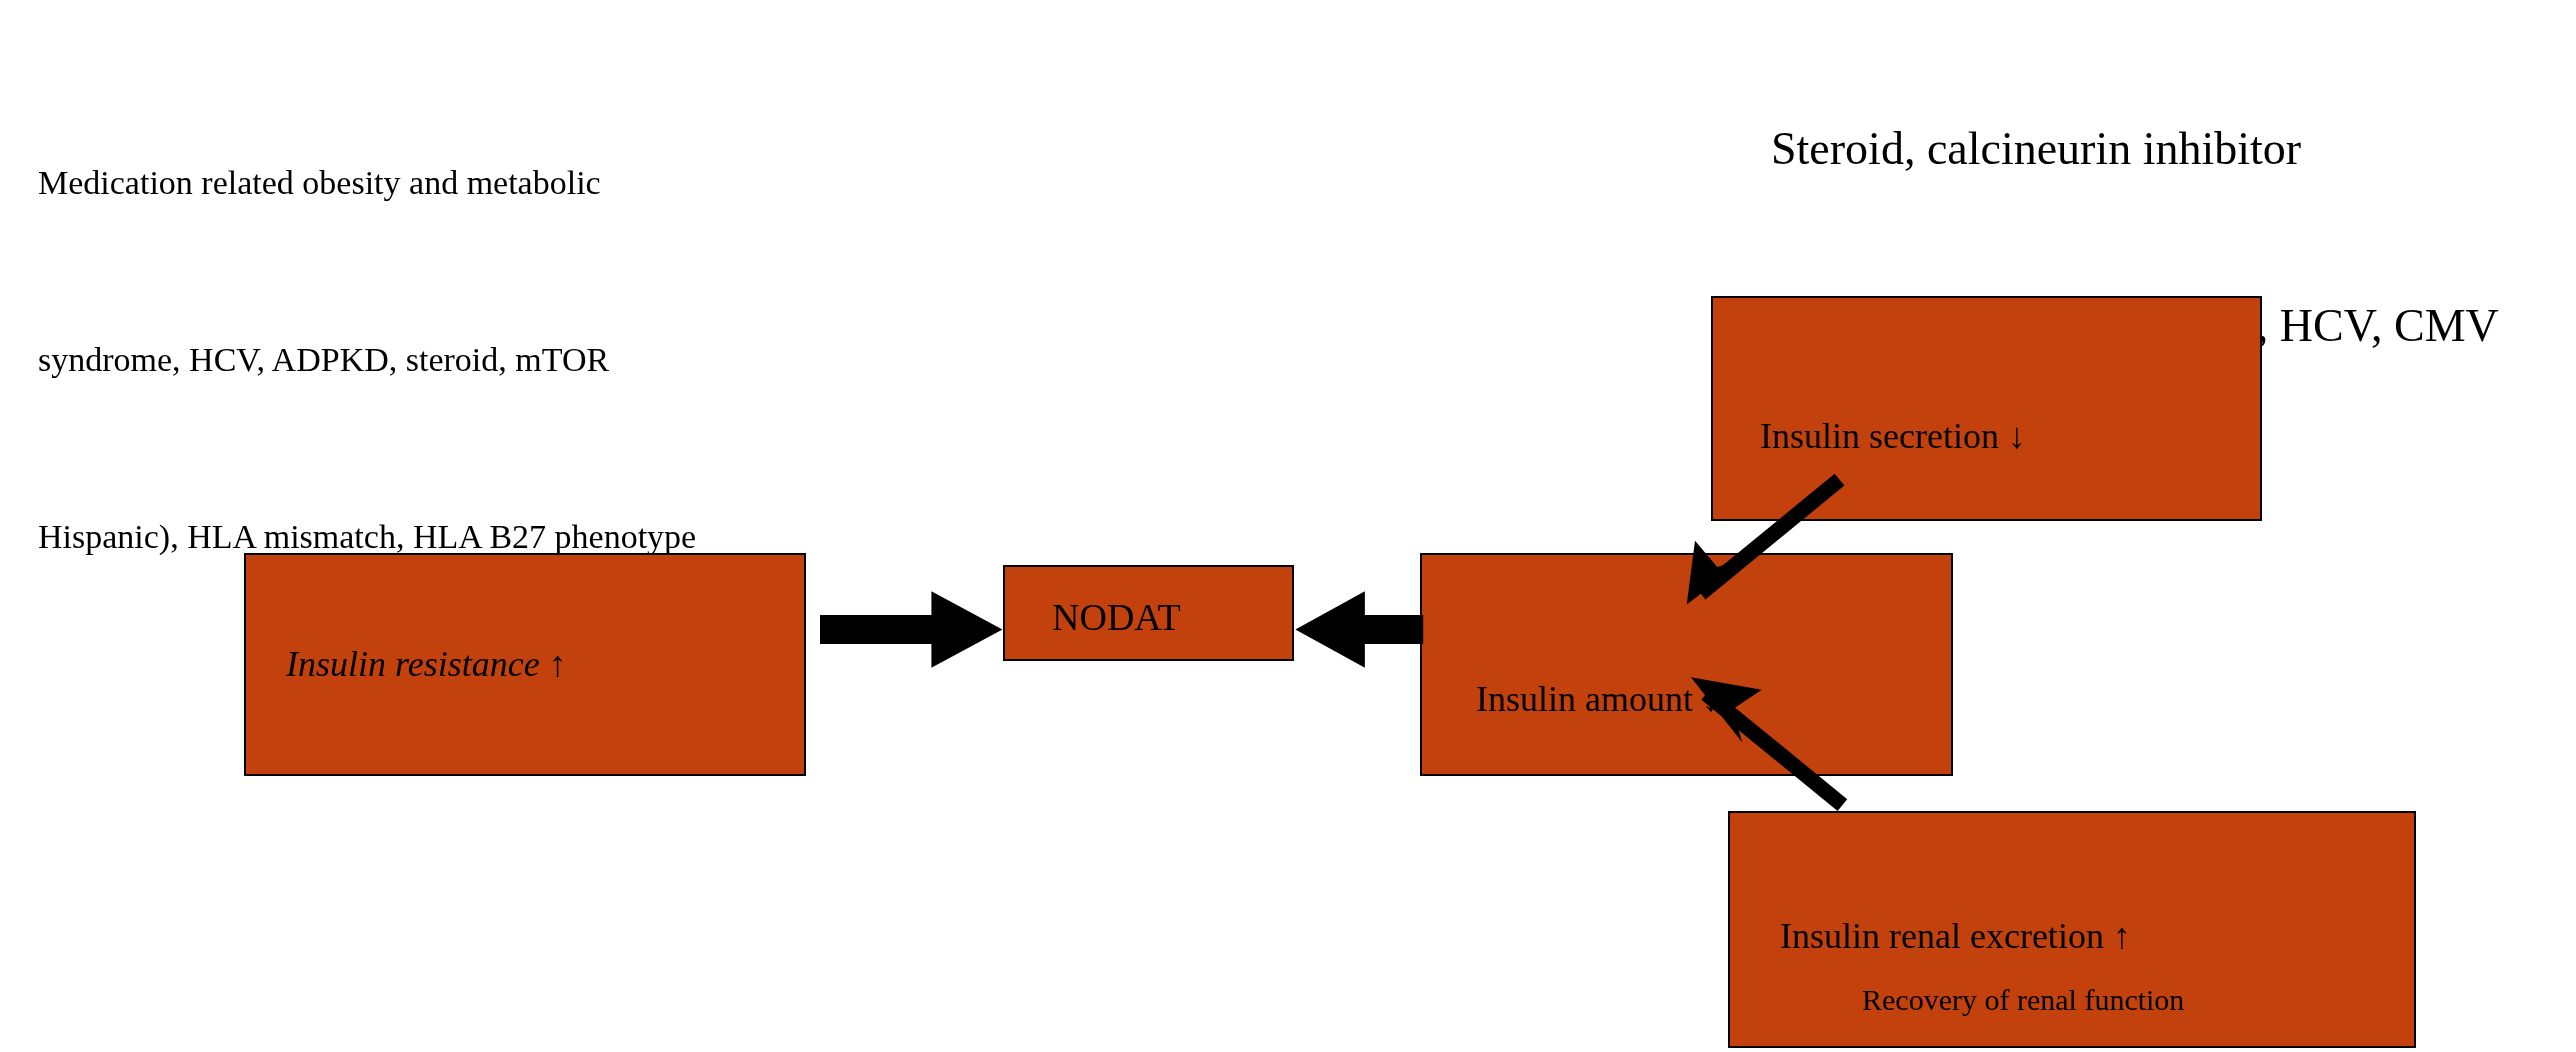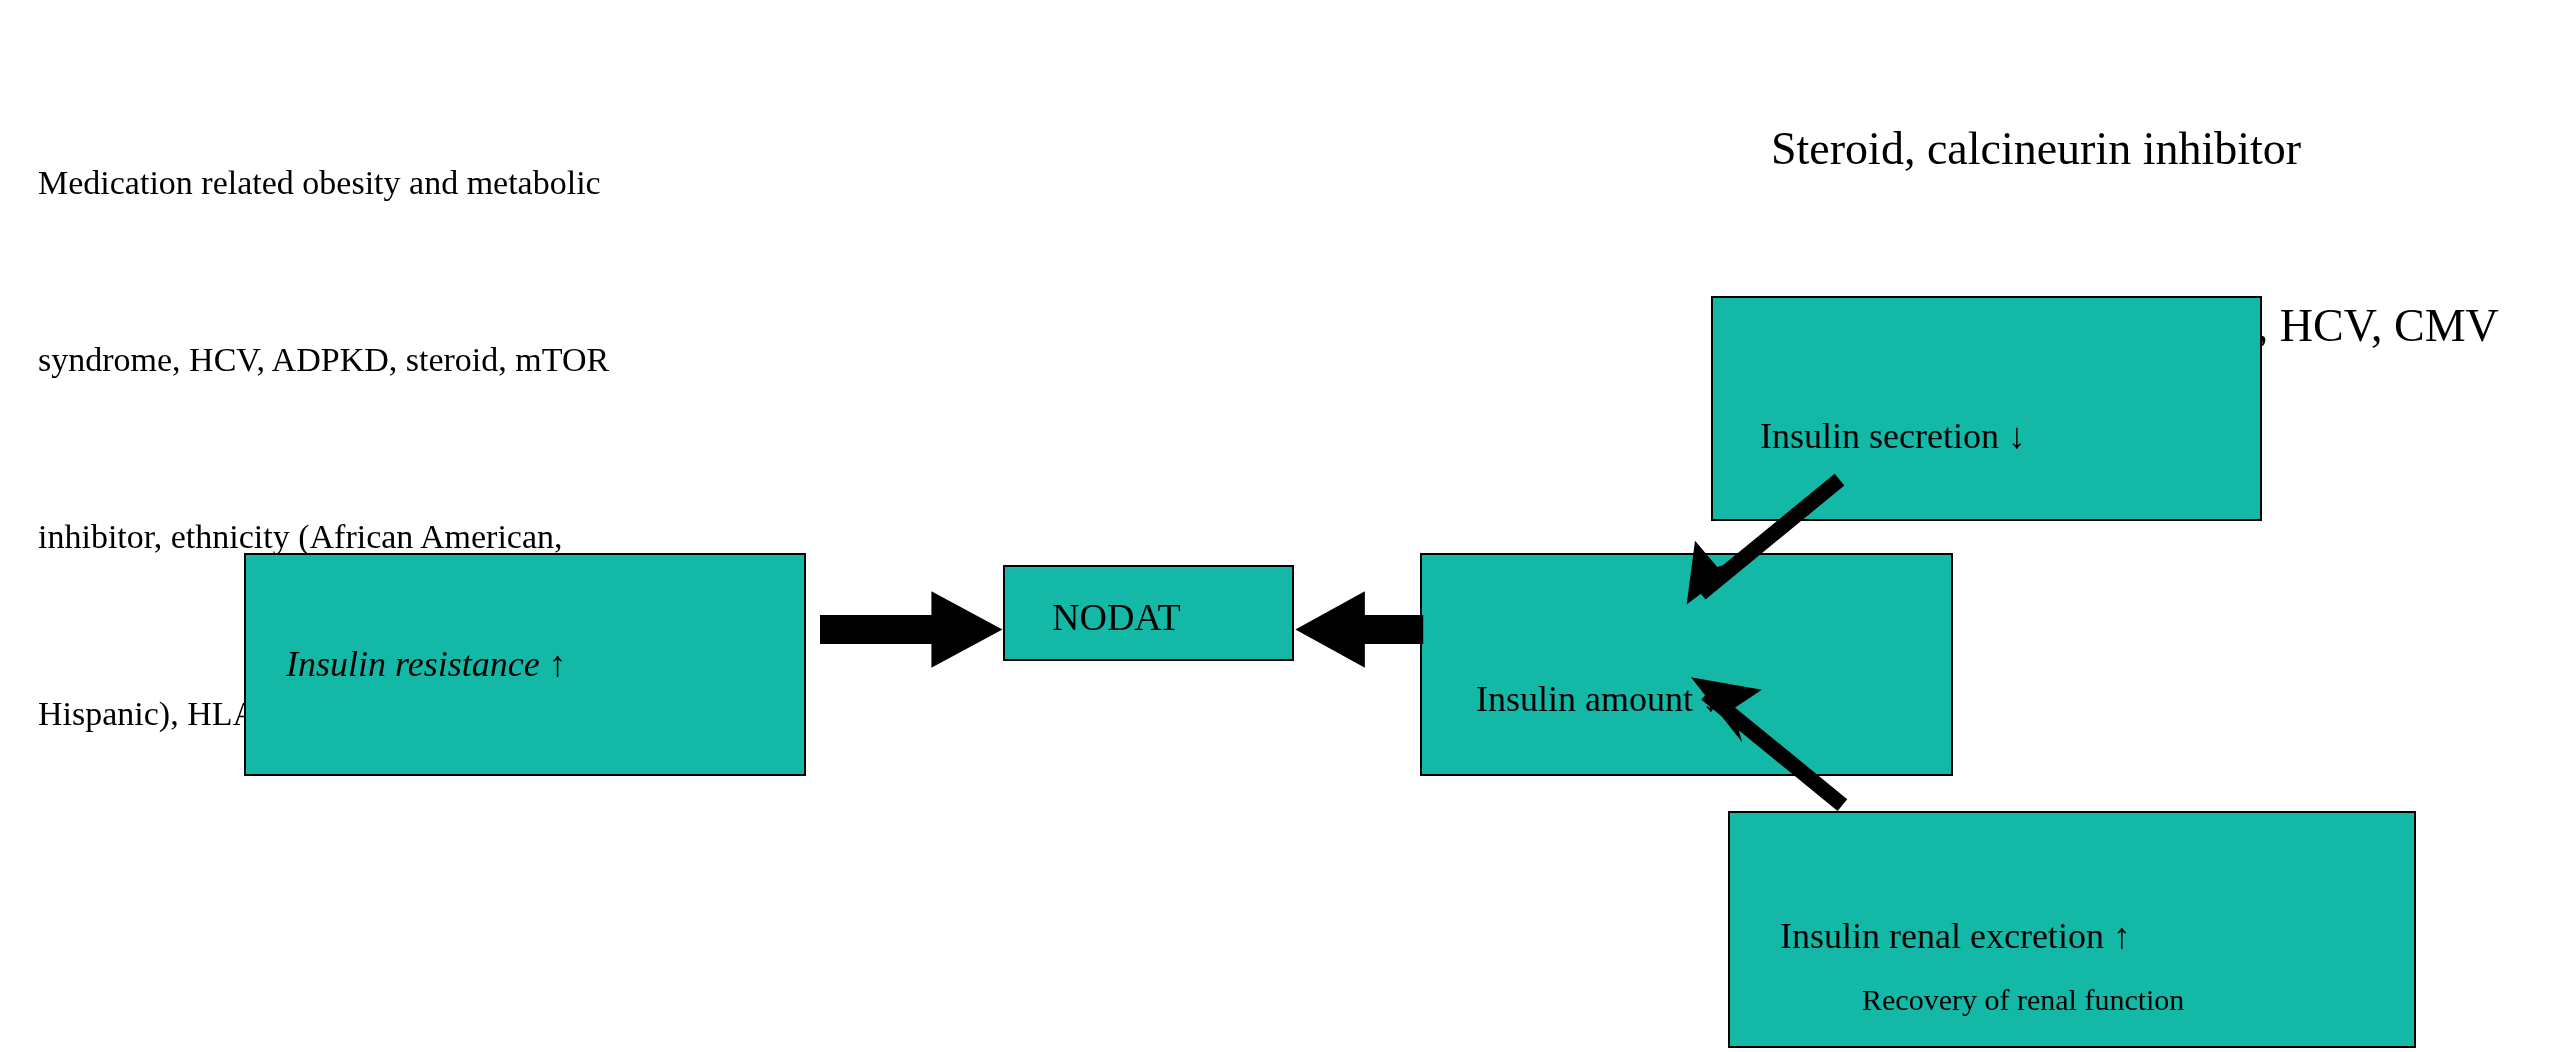--- a/index.html
+++ b/index.html
@@ -41,21 +41,21 @@
     left: 1771px;
     top: 1.4px;
     font-size: 46px;
     line-height: 59px;
   }
 
   
   .box {
     position: absolute;
     box-sizing: border-box;
-    background: #14b8a6;
+    background: #c2410c;
     border: 2.8px solid #000000;
   }
   .box .box-label {
     position: absolute;
     white-space: pre;
     font-size: 36px;
     line-height: 1;
     color: #000000;
   }
 
@@ -134,21 +134,20 @@
   #arrow-excretion-up        { left: 1681px; top: 673px; }
 </style>
 </head>
 <body>
 
 <div id="canvas">
 
   <div class="text-block" id="risk-factors-left">
     <span class="line">Medication related obesity and metabolic</span>
     <span class="line">syndrome, HCV, ADPKD, steroid, mTOR</span>
-    <span class="line">inhibitor, ethnicity (African American,</span>
     <span class="line">Hispanic), HLA mismatch, HLA B27 phenotype</span>
   </div>
 
   <div class="text-block" id="risk-factors-right">
     <span class="line">Steroid, calcineurin inhibitor</span>
     <span class="line">(tacrolimus&gt;cyclosporine), HCV, CMV</span>
   </div>
 
   <div class="box" id="box-insulin-resistance">
     <span class="box-label">Insulin resistance ↑</span>

